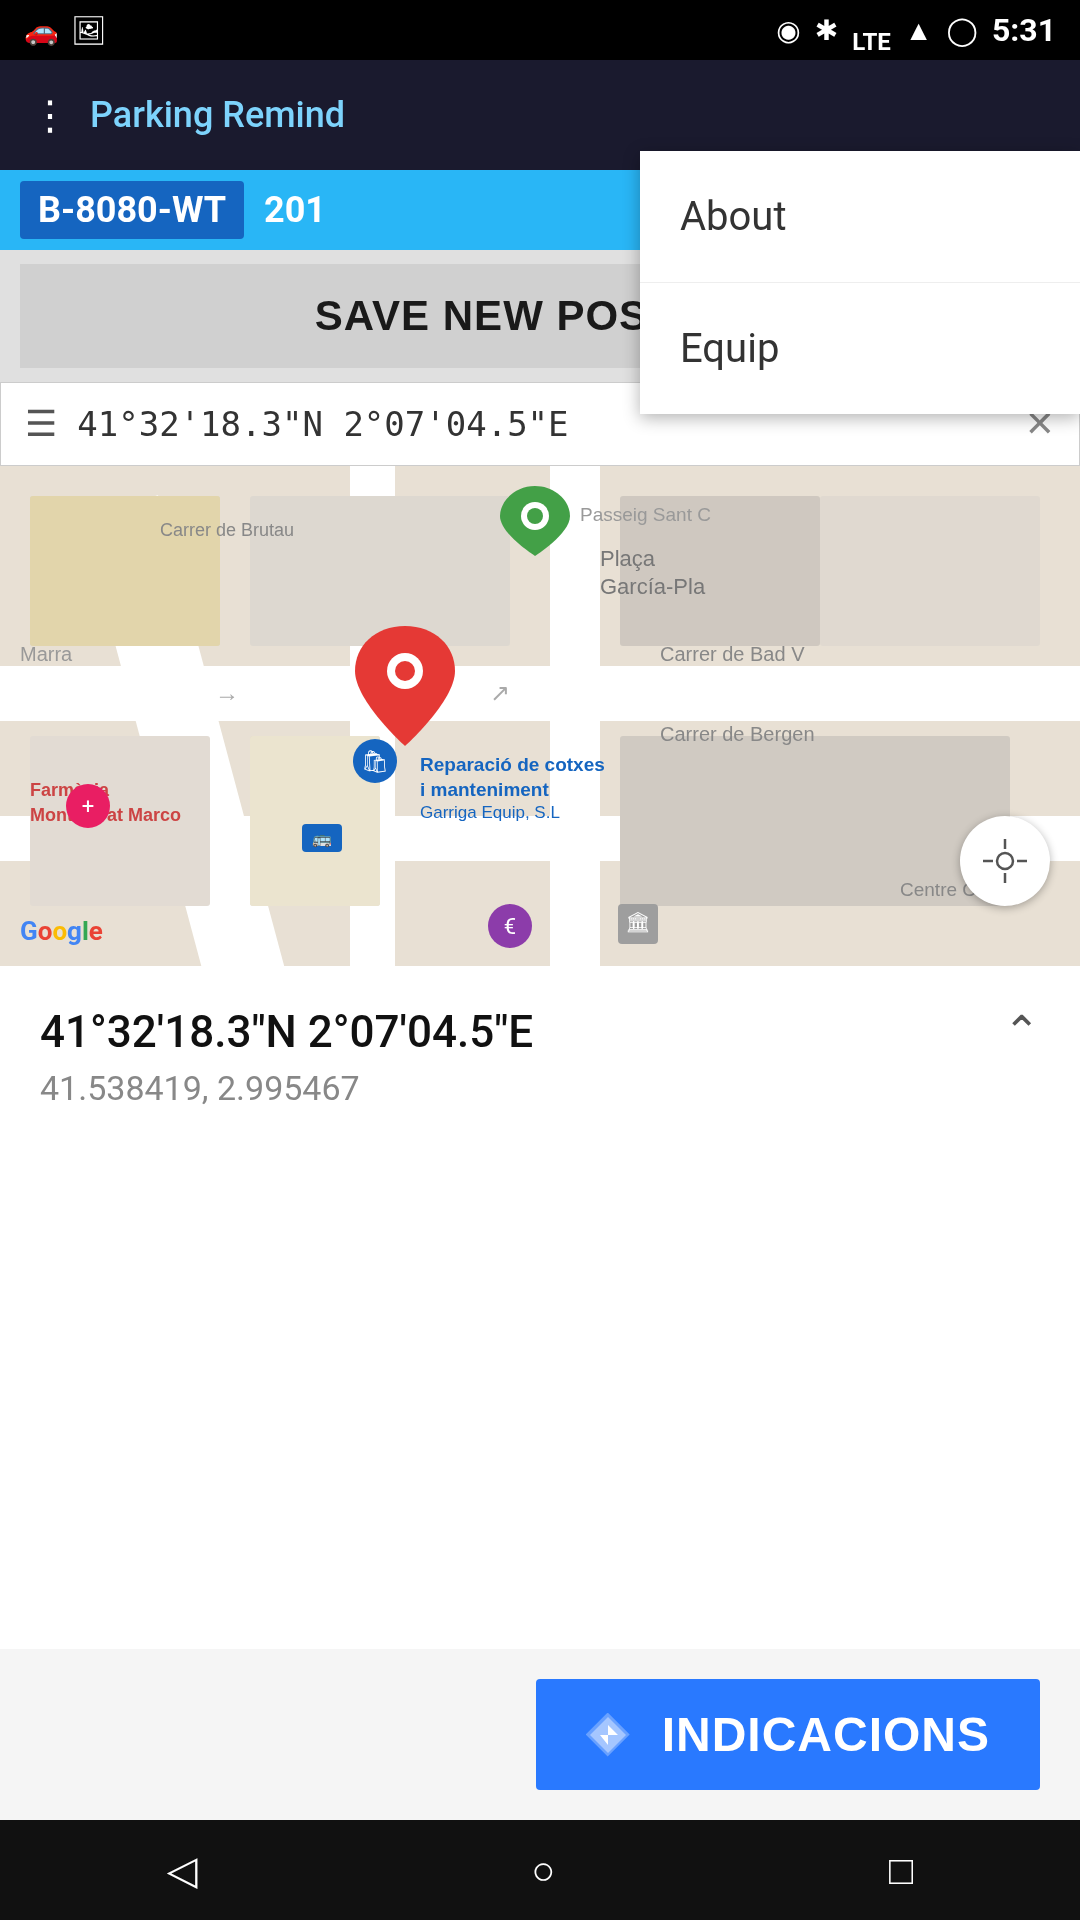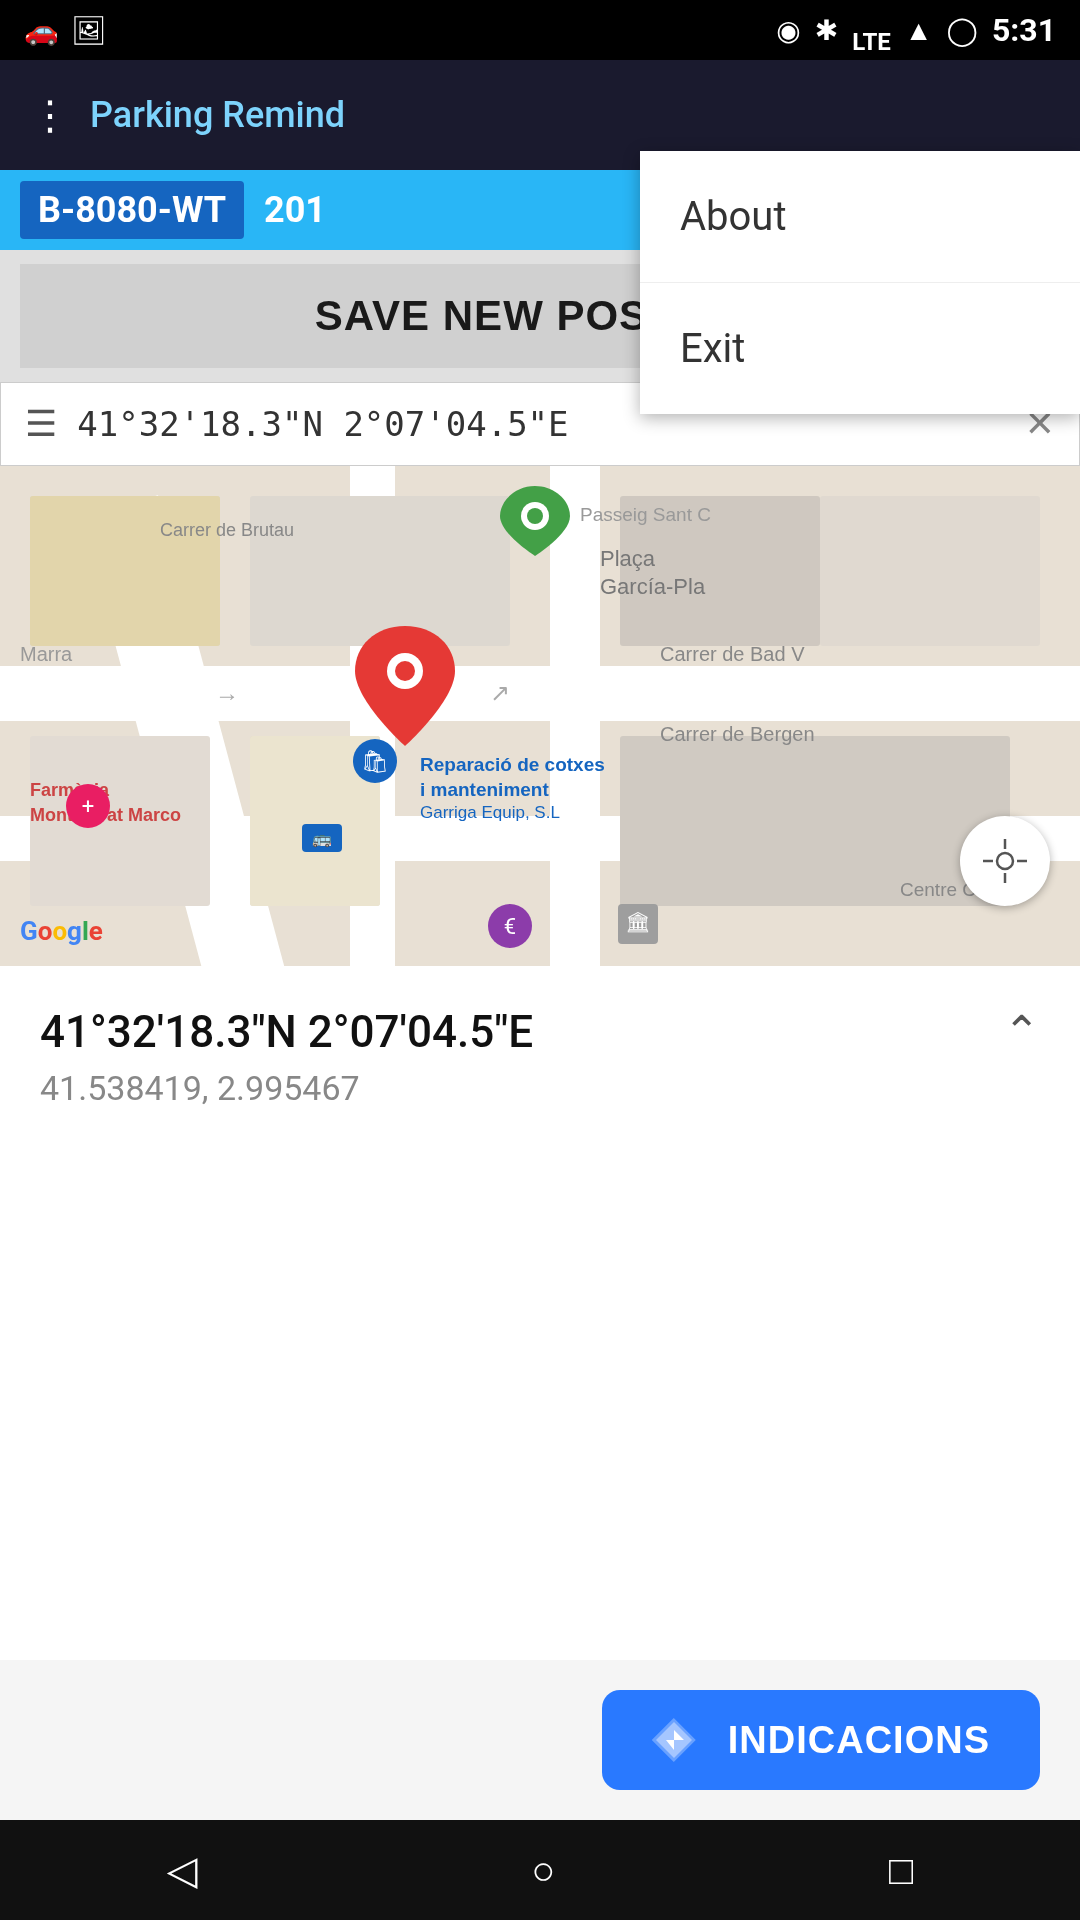--- a/index.html
+++ b/index.html
@@ -221,25 +221,25 @@
     
     .nav-button-container {
       background: #f5f5f5;
       padding: 30px 40px 30px 40px;
       display: flex;
       justify-content: flex-end;
     }
     .nav-button {
       background: #2979ff;
       color: #fff;
-      font-size: 38px;
+      font-size: 48px;
       font-weight: bold;
       padding: 28px 50px;
       border: none;
-      border-radius: 18px;
+      border-radius: 4px;
       cursor: pointer;
       display: flex;
       align-items: center;
       gap: 32px;
       text-transform: uppercase;
       letter-spacing: 1px;
     }
     .nav-button-icon {
       width: 44px;
       height: 44px;
@@ -307,21 +307,21 @@
 </div>
 
 <div class="main-content">
 
   <div class="app-header">
     <span class="header-menu-icon">⋮</span>
     <span class="app-title">Parking Remind</span>
 
     <div class="dropdown-menu">
       <div class="dropdown-item">About</div>
-      <div class="dropdown-item">Exit</div>
+      <div class="dropdown-item">Equip</div>
     </div>
   </div>
 
   <div class="sub-header">
     <span class="plate-badge">B-8080-WT</span>
     <span class="year-text">201</span>
   </div>
 
   <div class="save-button-container">
     <button class="save-button">SAVE NEW POSITION</button>

